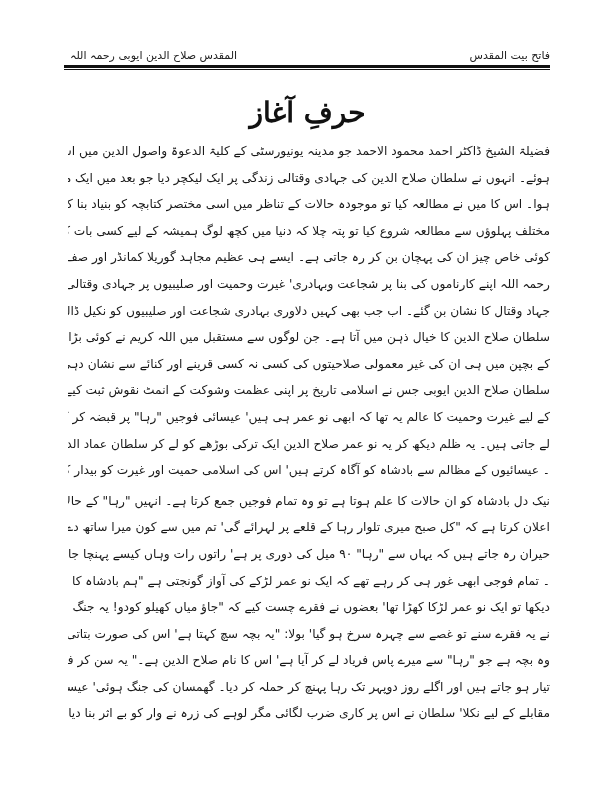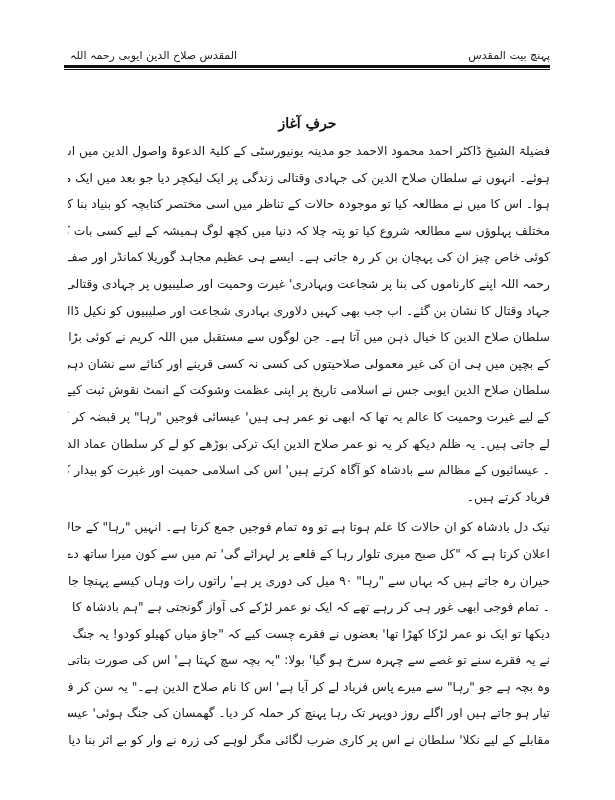--- a/index.html
+++ b/index.html
@@ -11,40 +11,39 @@
     font-family: "DejaVu Sans", sans-serif; font-size: 11px; color: #222;
   }
   .running-header span { white-space: nowrap; }
   .header-rule {
     position: absolute; left: 64px; top: 65px; width: 486px; height: 6px;
   }
   .header-rule .thick { position: absolute; left: 0; top: 0; width: 100%; height: 3px; background: #111; }
   .header-rule .thin { position: absolute; left: 0; top: 4px; width: 100%; height: 1px; background: #111; }
   .title {
     position: absolute; left: 0; top: 96px; width: 615px; text-align: center;
-    font-family: "DejaVu Serif", serif; font-size: 14px; font-weight: bold; color: #111;
+    font-family: "DejaVu Serif", serif; font-size: 28px; font-weight: bold; color: #111;
     direction: rtl;
-    margin-top: 19px;
   }
   .body-text {
     position: absolute; left: 68px; top: 138px; width: 482px;
     direction: rtl; text-align: justify; text-align-last: right;
     font-family: "DejaVu Sans", sans-serif; font-size: 12.2px; line-height: 26.6px; color: #1a1a1a;
   }
   .line { display: block; white-space: nowrap; overflow: hidden; text-align: justify; text-align-last: justify; height: 26.6px; }
   .line.last { text-align-last: right; }
   .para-gap { height: 4px; }
 </style>
 </head>
 <body>
 
 <div class="page">
 
   <div class="running-header">
-    <span>پہنچ بیت المقدس</span>
+    <span>فاتح بیت المقدس</span>
     <span>المقدس صلاح الدین ایوبی رحمہ اللہ</span>
   </div>
 
   <div class="header-rule">
     <div class="thick"></div>
     <div class="thin"></div>
   </div>
 
   <div class="title">حرفِ آغاز</div>
 
@@ -58,21 +57,20 @@
       <span class="line">رحمہ اللہ اپنے کارناموں کی بنا پر شجاعت وبہادری' غیرت وحمیت اور صلیبیوں پر جہادی وقتالی یلغاروں کی بنا پر ہمیشہ کے لیے</span>
       <span class="line">جہاد وقتال کا نشان بن گئے۔ اب جب بھی کہیں دلاوری بہادری شجاعت اور صلیبیوں کو نکیل ڈالنے کی بات کی جاتی ہے تو فوراً</span>
       <span class="line">سلطان صلاح الدین کا خیال ذہن میں آتا ہے۔ جن لوگوں سے مستقبل میں اللہ کریم نے کوئی بڑا اور عظیم کام لینا ہوتا ہے ان</span>
       <span class="line last">کے بچپن میں ہی ان کی غیر معمولی صلاحیتوں کی کسی نہ کسی قرینے اور کنائے سے نشان دہی فرما دیتے ہیں۔</span>
     </div>
     <div>
       <span class="line">سلطان صلاح الدین ایوبی جس نے اسلامی تاریخ پر اپنی عظمت وشوکت کے انمٹ نقوش ثبت کیے ہیں کی اسلام اور مسلمانوں</span>
       <span class="line">کے لیے غیرت وحمیت کا عالم یہ تھا کہ ابھی نو عمر ہی ہیں' عیسائی فوجیں "رہا" پر قبضہ کر کے مال واسباب لوٹ کر عورتوں کو پکڑ</span>
       <span class="line">لے جاتی ہیں۔ یہ ظلم دیکھ کر یہ نو عمر صلاح الدین ایک ترکی بوڑھے کو لے کر سلطان عماد الدین زنگی کے پاس پہنچتے ہیں</span>
       <span class="line">۔ عیسائیوں کے مظالم سے بادشاہ کو آگاہ کرتے ہیں' اس کی اسلامی حمیت اور غیرت کو بیدار کرتے ہیں اور رو رو کر مدد کے لیے</span>
-      <span class="line last">فریاد کرتے ہیں۔</span>
     </div>
     <div class="para-gap"></div>
     <div>
       <span class="line">نیک دل بادشاہ کو ان حالات کا علم ہوتا ہے تو وہ تمام فوجیں جمع کرتا ہے۔ انہیں "رہا" کے حالات سناتا اور جہاد پر ابھارتا ہے اور</span>
       <span class="line">اعلان کرتا ہے کہ "کل صبح میری تلوار رہا کے قلعے پر لہرائے گی' تم میں سے کون میرا ساتھ دے گا؟" یہ اعلان سن کر تمام فوجی</span>
       <span class="line">حیران رہ جاتے ہیں کہ یہاں سے "رہا" ۹۰ میل کی دوری پر ہے' راتوں رات وہاں کیسے پہنچا جا سکتا ہے؟ یہ تو کسی طرح ممکن نہیں</span>
       <span class="line">۔ تمام فوجی ابھی غور ہی کر رہے تھے کہ ایک نو عمر لڑکے کی آواز گونجتی ہے "ہم بادشاہ کا ساتھ دیں گے۔" لوگوں نے سر اٹھا کر</span>
       <span class="line">دیکھا تو ایک نو عمر لڑکا کھڑا تھا' بعضوں نے فقرے چست کیے کہ "جاؤ میاں کھیلو کودو! یہ جنگ ہے بچوں کا کھیل نہیں۔" سلطان</span>
       <span class="line">نے یہ فقرے سنے تو غصے سے چہرہ سرخ ہو گیا' بولا: "یہ بچہ سچ کہتا ہے' اس کی صورت بتاتی ہے کہ یہ کل میرا ساتھ دے گا۔ یہی</span>
       <span class="line">وہ بچہ ہے جو "رہا" سے میرے پاس فریاد لے کر آیا ہے' اس کا نام صلاح الدین ہے۔" یہ سن کر فوجیوں کو غیرت آتی ہے سب</span>

